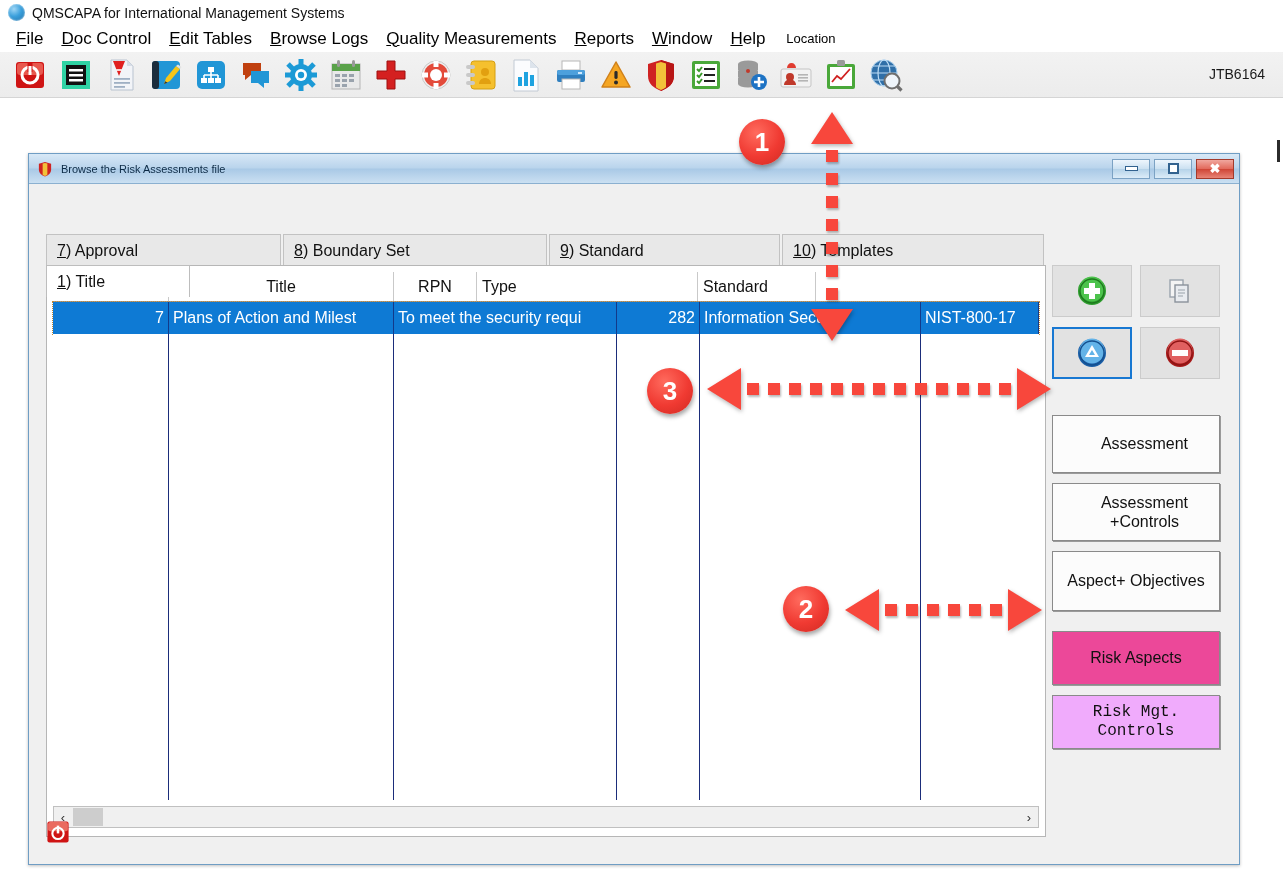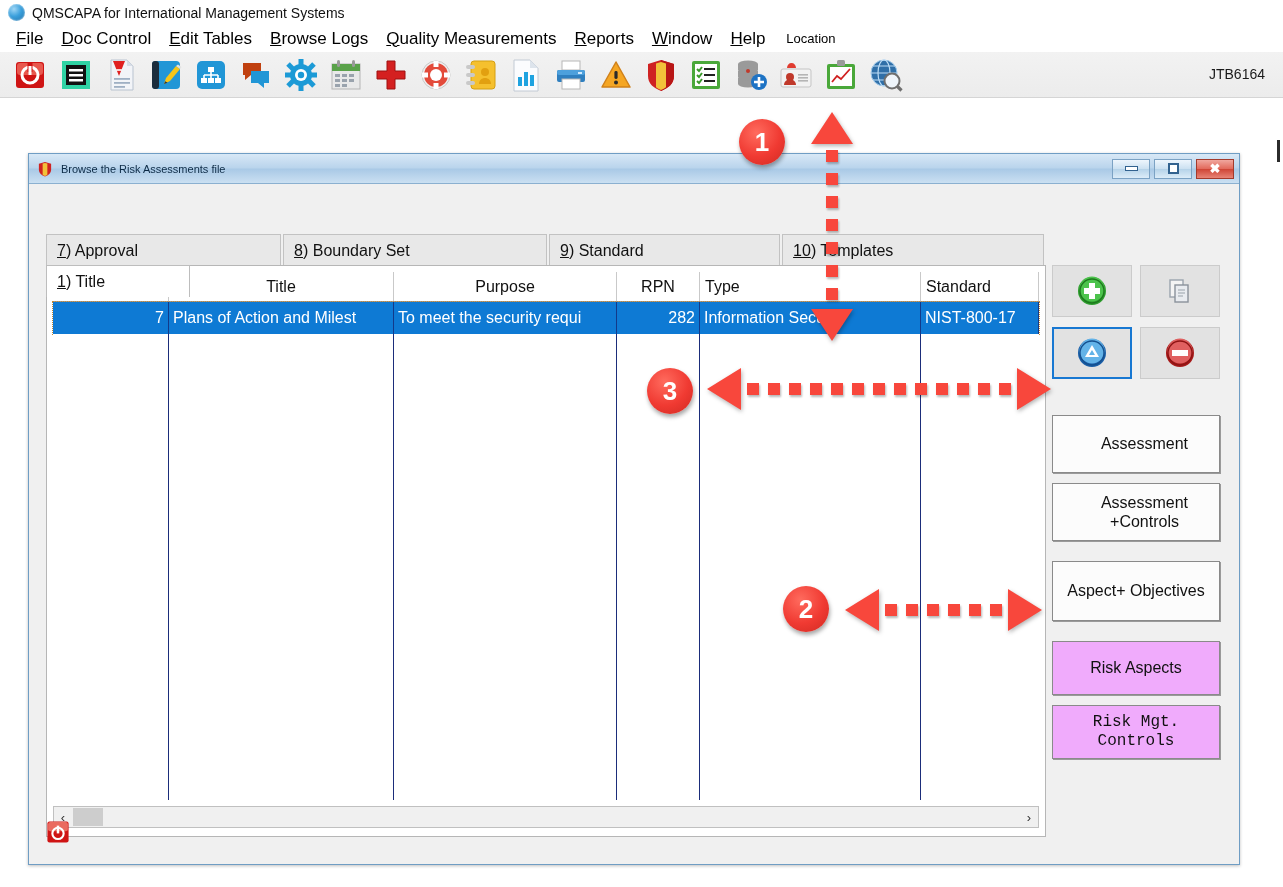--- a/index.html
+++ b/index.html
@@ -143,22 +143,22 @@
   }
   .icon-btn.focus { border: 2px solid #1878d2; }
   .wide-btn {
     width: 168px; border: 1px solid #8a8a8a; background: #fcfcfc;
     font-size: 16px; color: #111; display: flex; align-items: center;
     justify-content: center; cursor: pointer; box-shadow: 1px 1px 0 #9a9a9a;
     text-align: center; line-height: 1.2;
   }
   .wide-btn.rip { height: 54px; justify-content: flex-start; padding-left: 16px; gap: 12px; margin-top: 10px; }
   .wide-btn.tall { height: 58px; margin-top: 10px; padding-left: 17px; }
-  .wide-btn.tall2 { height: 60px; margin-top: 20px; }
-  .wide-btn.yellow { background: #f0abfc; height: 54px; margin-top: 20px; }
+  .wide-btn.tall2 { height: 60px; margin-top: 10px; }
+  .wide-btn.yellow { background: #ec4899; height: 54px; margin-top: 20px; }
   .wide-btn.green { background: #f0abfc; height: 54px; margin-top: 10px; font-family: Liberation Mono, monospace; }
   .wide-btn u { text-decoration: underline; }
 
   .exit-btn {
     position: absolute; left: 17px; bottom: 20px; width: 24px; height: 24px; cursor: pointer;
   }
 
   
   .ic { width: 100%; height: 100%; display: block; }
 
@@ -530,21 +530,20 @@
             </div>
         </div>
       </div>
 
       <div class="grid-panel">
         <div class="grid-inner">
 
           <div class="grid-head">
             <div class="gh" style="width:116px">RA Id#</div>
             <div class="gh" style="width:225px">Title</div>
-            <div class="gh" style="width:223px">Purpose</div>
             <div class="gh" style="width:83px">RPN</div>
             <div class="gh left" style="width:221px">Type</div>
             <div class="gh left" style="width:118px">Standard</div>
           </div>
 
           <div class="grid-row">
             <div class="gc num" style="width:116px">7</div>
             <div class="gc" style="width:225px">Plans of Action and Milest</div>
             <div class="gc" style="width:223px">To meet the security requi</div>
             <div class="gc num" style="width:83px">282</div>

